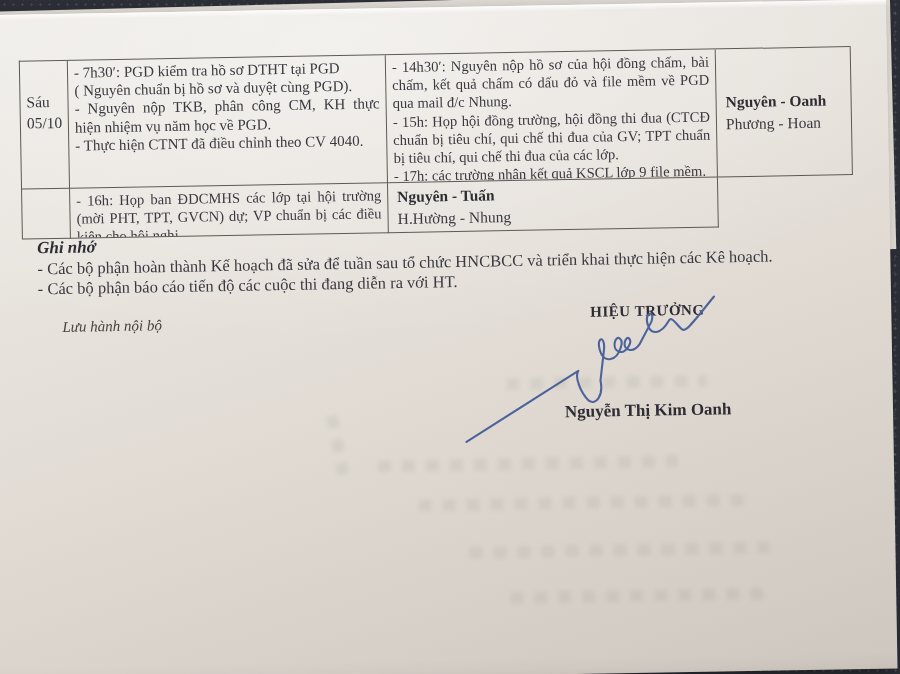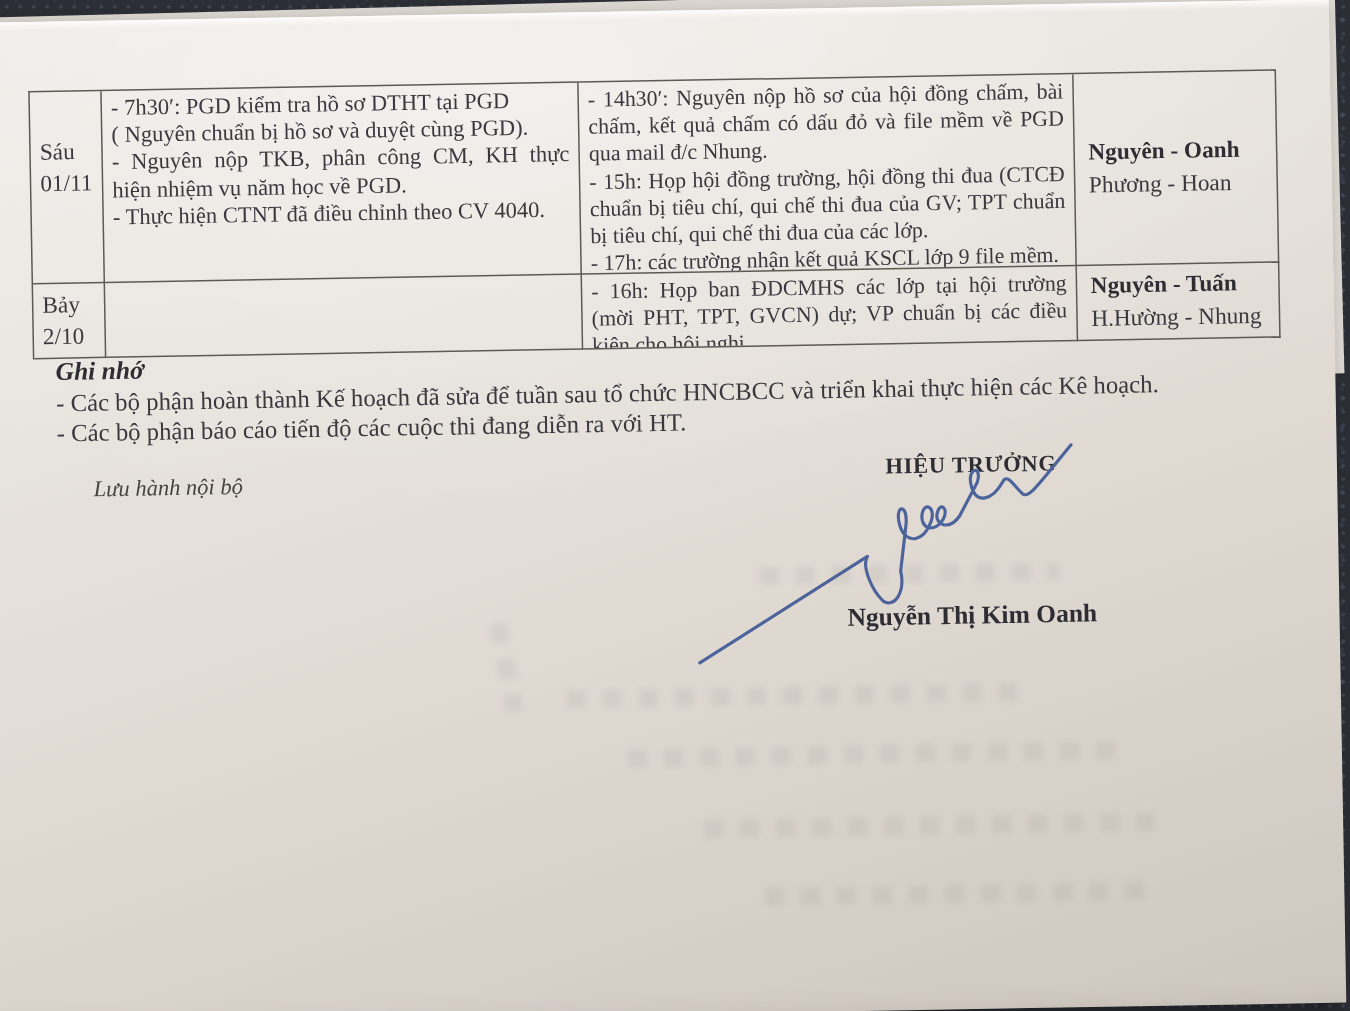--- a/index.html
+++ b/index.html
@@ -74,21 +74,21 @@
 <div class="scene">
   <div class="sheet-under"></div>
 
   <div class="paper">
 
     <div class="table">
 
       <div class="cell day r1">
         <div class="dn-wrap">
           <div class="dn">Sáu</div>
-          <div class="dn">01/11</div>
+          <div class="dn">05/10</div>
         </div>
       </div>
       <div class="cell morning">
         <div class="line">- 7h30′: PGD kiểm tra hồ sơ DTHT tại PGD</div>
         <div class="line">( Nguyên chuẩn bị hồ sơ và duyệt cùng PGD).</div>
         <div class="line jl">- Nguyên nộp TKB, phân công CM, KH thực</div>
         <div class="line">hiện nhiệm vụ năm học về PGD.</div>
         <div class="line">- Thực hiện CTNT đã điều chỉnh theo CV 4040.</div>
       </div>
       <div class="cell afternoon">
@@ -98,26 +98,20 @@
         <div class="line jl">- 15h: Họp hội đồng trường, hội đồng thi đua (CTCĐ</div>
         <div class="line jl">chuẩn bị tiêu chí, qui chế thi đua của GV; TPT chuẩn</div>
         <div class="line">bị tiêu chí, qui chế thi đua của các lớp.</div>
         <div class="line">- 17h: các trường nhận kết quả KSCL lớp 9 file mềm.</div>
       </div>
       <div class="cell names">
         <div class="p1">Nguyên - Oanh</div>
         <div class="p2">Phương - Hoan</div>
       </div>
 
-      <div class="cell day r2">
-        <div class="dn-wrap">
-          <div class="dn">Bảy</div>
-          <div class="dn">2/10</div>
-        </div>
-      </div>
       <div class="cell morning"></div>
       <div class="cell afternoon">
         <div class="line jl">- 16h: Họp ban ĐDCMHS các lớp tại hội trường</div>
         <div class="line jl">(mời PHT, TPT, GVCN) dự; VP chuẩn bị các điều</div>
         <div class="line">kiện cho hội nghị.</div>
       </div>
       <div class="cell names">
         <div class="p1">Nguyên - Tuấn</div>
         <div class="p2">H.Hường - Nhung</div>
       </div>

